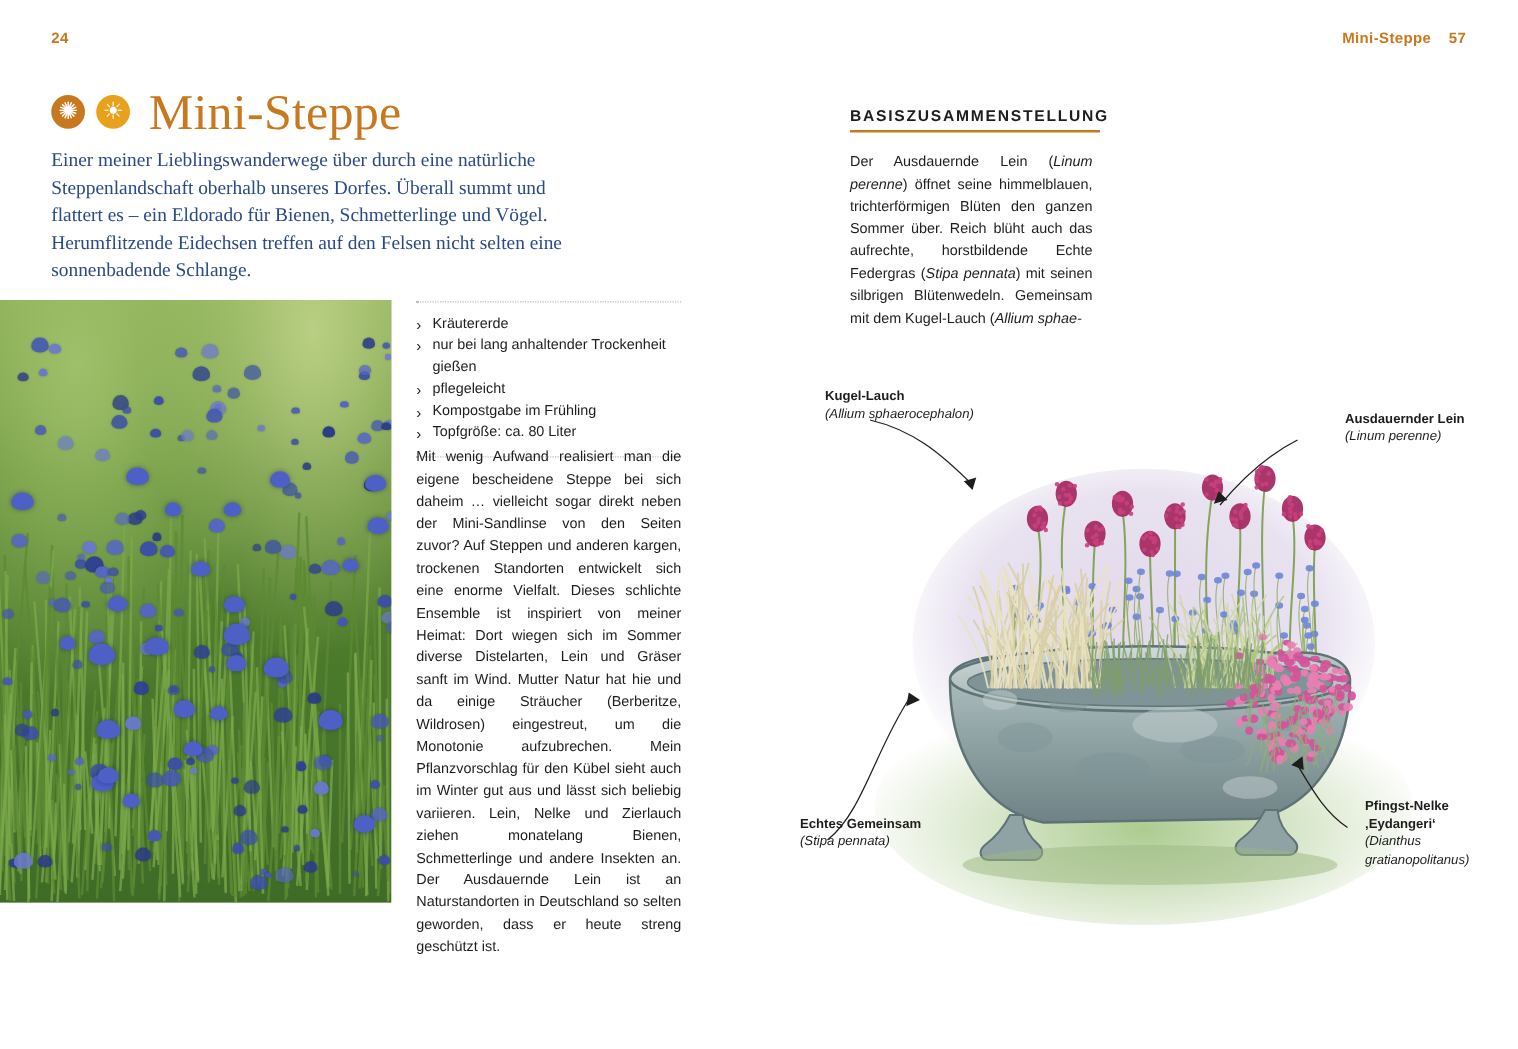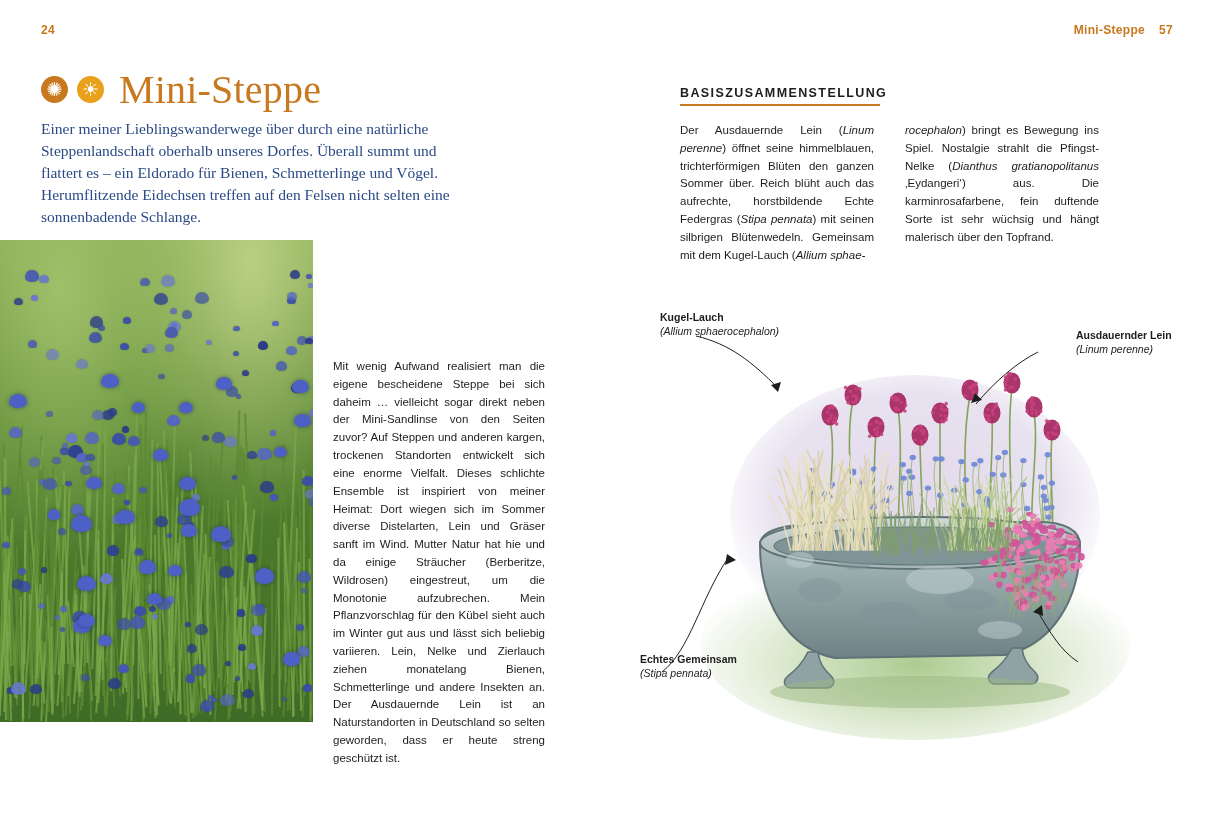--- a/index.html
+++ b/index.html
@@ -587,27 +587,35 @@
         <i style="width: 16.1159px; height: 12.8927px; left: 216.101px; top: 137.151px; background: rgb(77, 96, 198); box-shadow: rgba(20, 30, 90, 0.5) 0px 0px 4px;"></i>
         <i style="width: 20.6826px; height: 16.5461px; left: 70.8732px; top: 275.026px; background: rgb(77, 96, 198); box-shadow: rgba(20, 30, 90, 0.5) 0px 0px 4px;"></i>
         <i style="width: 16.7286px; height: 13.3829px; left: 283.284px; top: 412.206px; background: rgb(77, 96, 198); box-shadow: rgba(20, 30, 90, 0.5) 0px 0px 4px;"></i>
         <i style="width: 17.0037px; height: 13.603px; left: 78.3346px; top: 373.691px; background: rgb(77, 96, 198); box-shadow: rgba(20, 30, 90, 0.5) 0px 0px 4px;"></i>
         <i style="width: 16.258px; height: 13.0064px; left: 181.024px; top: 284.482px; background: rgb(77, 96, 198); box-shadow: rgba(20, 30, 90, 0.5) 0px 0px 4px;"></i>
         <i style="width: 18.2414px; height: 14.5931px; left: 116.352px; top: 269.578px; background: rgb(77, 96, 198); box-shadow: rgba(20, 30, 90, 0.5) 0px 0px 4px;"></i>
         <i style="width: 17.7041px; height: 14.1632px; left: 9.31842px; top: 153.98px; background: rgb(77, 96, 198); box-shadow: rgba(20, 30, 90, 0.5) 0px 0px 4px;"></i>
       </div>
   </div>
 
+  <div class="spec">
+    <ul id="spec-list">
+        <li>Kräutererde</li>
+        <li>nur bei lang anhaltender Trockenheit gießen</li>
+        <li>pflegeleicht</li>
+        <li>Kompostgabe im Frühling</li>
+        <li>Topfgröße: ca. 80 Liter</li>
+      </ul>
+  </div>
 
   <div class="bodycol">Mit wenig Aufwand realisiert man die eigene bescheidene Steppe bei sich daheim … vielleicht sogar direkt neben der Mini-Sandlinse von den Seiten zuvor? Auf Steppen und anderen kargen, trockenen Standorten entwickelt sich eine enorme Vielfalt. Dieses schlichte Ensemble ist inspiriert von meiner Heimat: Dort wiegen sich im Sommer diverse Distelarten, Lein und Gräser sanft im Wind. Mutter Natur hat hie und da einige Sträucher (Berberitze, Wildrosen) eingestreut, um die Monotonie aufzubrechen. Mein Pflanzvorschlag für den Kübel sieht auch im Winter gut aus und lässt sich beliebig variieren. Lein, Nelke und Zierlauch ziehen monatelang Bienen, Schmetterlinge und andere Insekten an. Der Ausdauernde Lein ist an Naturstandorten in Deutschland so selten geworden, dass er heute streng geschützt ist.</div>
 
   <div class="section-head">BASISZUSAMMENSTELLUNG</div>
   <div class="rule"></div>
   <div class="rcol c1">Der Ausdauernde Lein (<em>Linum perenne</em>) öffnet seine himmelblauen, trichterförmigen Blüten den ganzen Sommer über. Reich blüht auch das aufrechte, horstbildende Echte Federgras (<em>Stipa pennata</em>) mit seinen silbrigen Blütenwedeln. Gemeinsam mit dem Kugel-Lauch (<em>Allium sphae-</em></div>
-  <div class="rcol c2"><em>rocephalon</em>) bringt es Bewegung ins Spiel. Nostalgie strahlt die Pfingst-Nelke (<em>Dianthus gratianopolitanus</em> ‚Eydangeri‘) aus. Die karminrosafarbene, fein duftende Sorte ist sehr wüchsig und hängt malerisch über den Topfrand.</div>
 
   <div class="illus">
     <svg class="illus-svg" width="560" height="460" viewBox="0 0 560 460">
       <defs>
         <radialGradient id="halo" cx="50%" cy="45%" r="55%">
           <stop offset="0%" stop-color="#e2d8ea" stop-opacity="0.95"></stop>
           <stop offset="70%" stop-color="#d9cfe6" stop-opacity="0.6"></stop>
           <stop offset="100%" stop-color="#d9cfe6" stop-opacity="0"></stop>
         </radialGradient>
         <linearGradient id="tub" x1="0" y1="0" x2="0" y2="1">
@@ -1533,15 +1541,19 @@
       <span class="s">(Allium sphaerocephalon)</span>
     </div>
     <div class="lbl" style="left:436px;top:28px;width:120px;">
       <span class="n">Ausdauernder Lein</span>
       <span class="s">(Linum perenne)</span>
     </div>
     <div class="lbl" style="left:0px;top:352px;width:130px;">
       <span class="n">Echtes Gemeinsam</span>
       <span class="s">(Stipa pennata)</span>
     </div>
+    <div class="lbl" style="left:452px;top:338px;width:104px;">
+      <span class="n">Pfingst-Nelke ‚Eydangeri‘</span>
+      <span class="s">(Dianthus gratianopolitanus)</span>
+    </div>
   </div>
 
 </div>
 
 </body></html>

